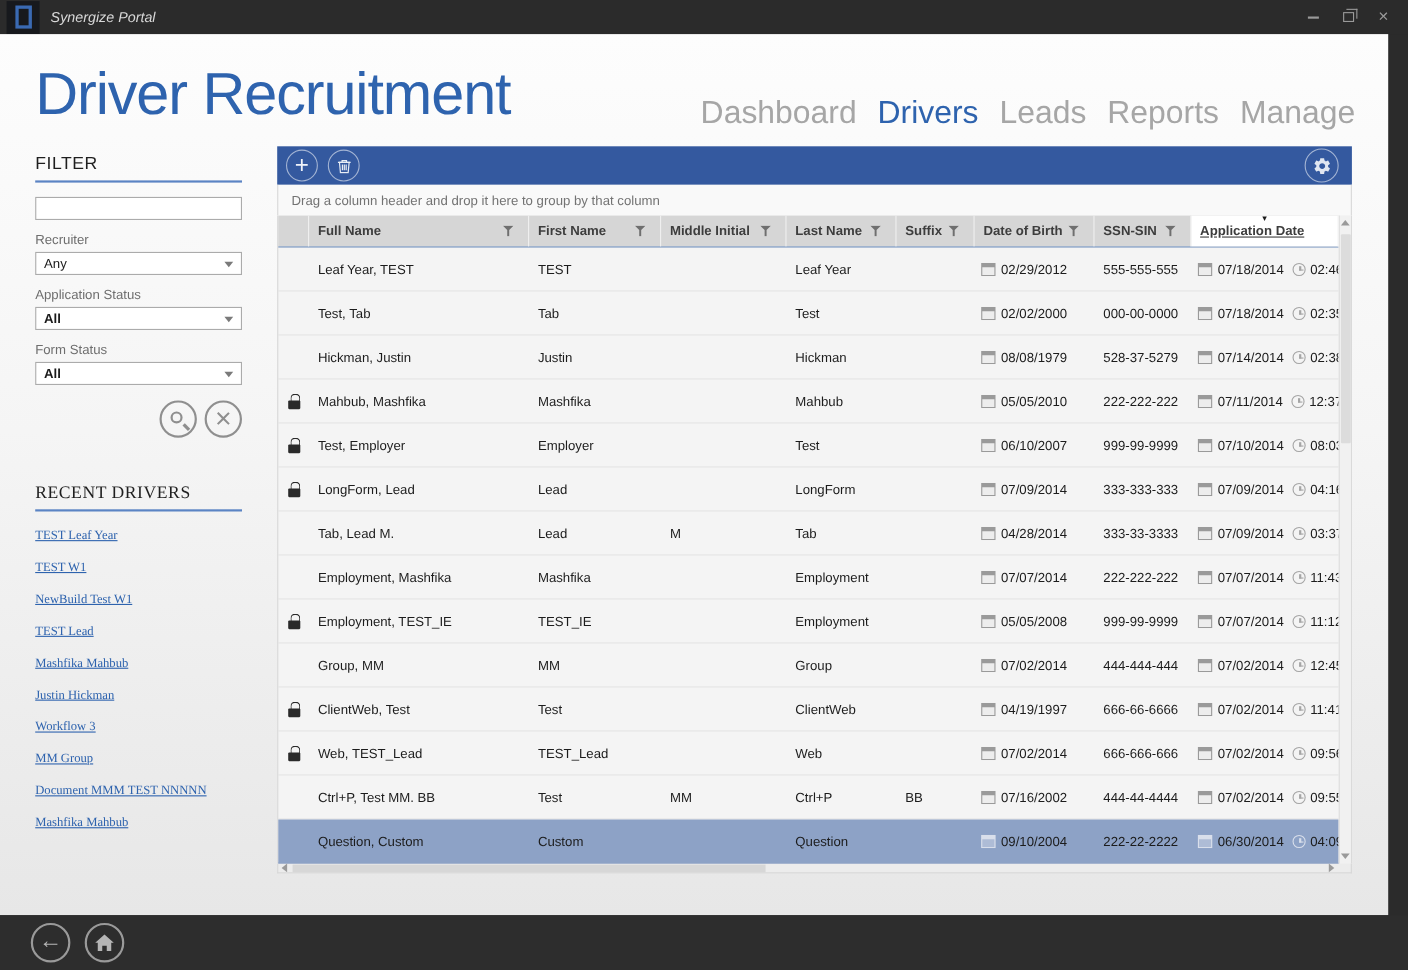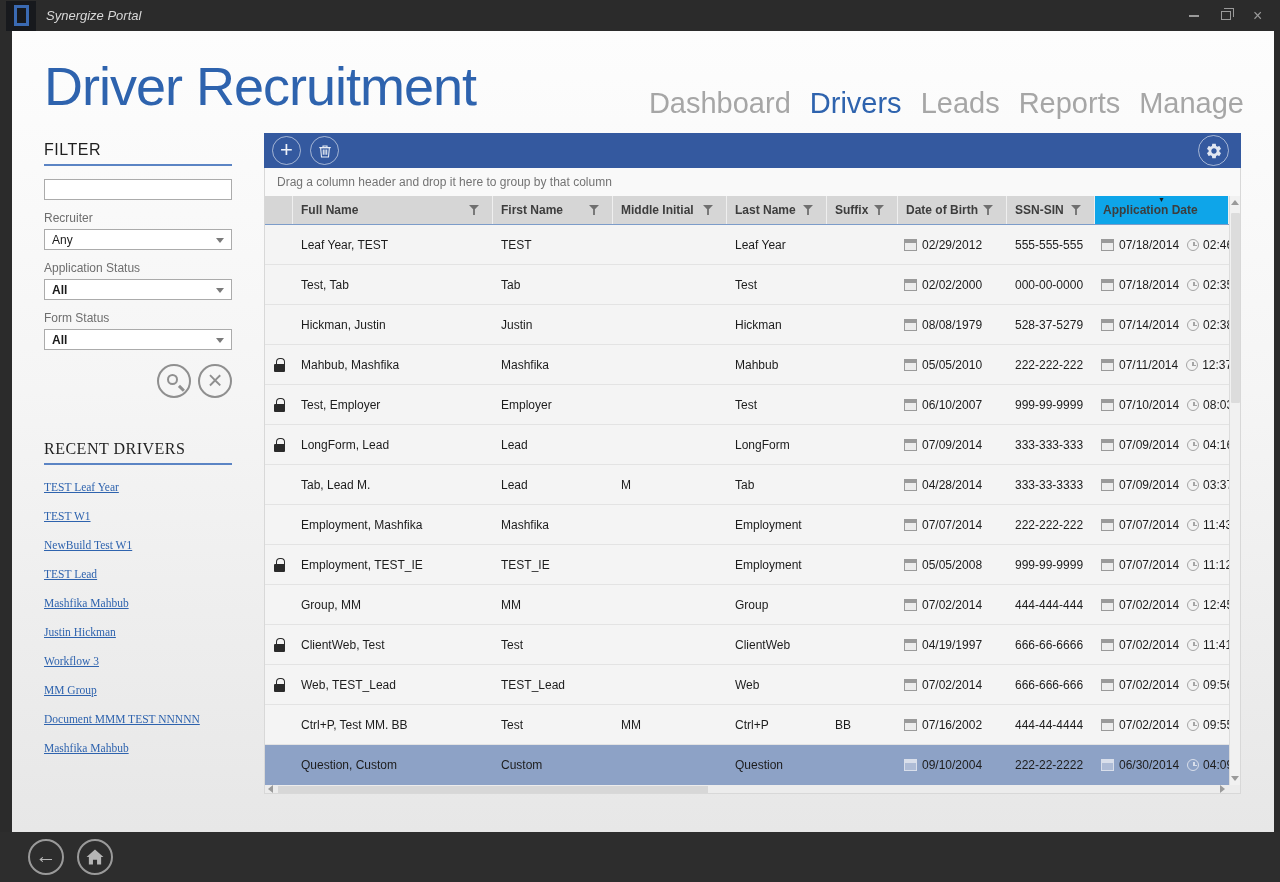--- a/index.html
+++ b/index.html
@@ -11,21 +11,21 @@
   .app-icon { width:30px; height:30px; margin-left:6px; background:#17191d; display:flex; align-items:center; justify-content:center; }
   .app-icon .inner { width:15px; height:21px; border:3px solid #3a6ab3; }
   .win-title { color:#d8d8d8; font-size:13px; margin-left:10px; }
   .win-controls { margin-left:auto; display:flex; align-items:center; gap:22px; padding-right:18px; }
   .win-min { width:10px; height:2px; background:#9a9a9a; display:inline-block; }
   .win-restore { width:10px; height:9px; border:1px solid #9a9a9a; position:relative; display:inline-block; }
   .win-restore::before { content:""; position:absolute; left:2px; top:-4px; width:9px; height:8px; border:1px solid #9a9a9a; border-left:none; border-bottom:none; }
   .win-close { color:#9a9a9a; font-size:16px; line-height:16px; }
 
   
-  .page { position:absolute; left:12px; top:31px; width:1262px; height:801px;
+  .page { position:absolute; left:0; top:31px; width:1262px; height:801px;
           background:linear-gradient(180deg,#fdfdfd 0%,#f5f5f5 45%,#e7e7e7 100%); }
   .page-title { position:absolute; left:32px; top:24px; font-size:54px; font-weight:200; color:#2e63ae; letter-spacing:-1px; }
   .main-nav { position:absolute; top:56px; right:30px; display:flex; gap:19px; }
   .main-nav .nav-item { font-size:29px; font-weight:300; color:#a6a6a6; cursor:pointer; }
   .main-nav .nav-item.active { color:#2e63ae; }
 
   
   .sidebar { position:absolute; left:32px; top:110px; width:188px; }
   .side-heading { font-size:16px; color:#1f1f1f; letter-spacing:0.5px; padding-bottom:5px; border-bottom:2px solid #5b84c4; }
   .filter-input { width:188px; height:21px; margin-top:13px; border:1px solid #ababab; background:#fff; font-size:12px; padding:0 5px; outline:none; }
@@ -47,21 +47,21 @@
   .grid-panel { position:absolute; left:252px; top:102px; width:977px; height:666px; }
   .toolbar { height:35px; background:#34599f; display:flex; align-items:center; padding:0 8px; }
   .tb-btn { width:29px; height:29px; border:1.5px solid rgba(255,255,255,0.55); border-radius:50%; display:flex; align-items:center; justify-content:center; margin-right:9px; cursor:pointer; background:transparent; }
   .tb-plus { color:#eef2f9; font-size:22px; font-weight:300; line-height:20px; margin-top:-2px; }
   .tb-gear { margin-left:auto; margin-right:4px; width:31px; height:31px; }
   .group-bar { height:28px; background:#f9f9f9; border-left:1px solid #d8d8d8; border-right:1px solid #d8d8d8; display:flex; align-items:center; padding-left:12px; font-size:12px; color:#737373; }
   .grid-body { display:flex; border-left:1px solid #d8d8d8; border-right:1px solid #d8d8d8; background:#f4f4f4; }
   .grid-main { width:964px; }
   .header-row { height:29px; background:#d6d6d6; border-bottom:1px solid #7c9cc9; display:flex;justify-content:flex-end; }
   .hcell { display:flex; align-items:center; padding-left:8px; font-size:12px; font-weight:bold; color:#3d3d3d; border-right:1px solid #efefef; position:relative; cursor:pointer; }
-  .hcell.sorted { background:#0ea5e9; }
+  .hcell.sorted { background:#ffffff;text-decoration:underline; }
   .sort-arrow { position:absolute; top:0px; left:50%; transform:translateX(-50%); font-size:7px; color:#1a1a1a; line-height:8px; }
   .funnel { width:10px; height:10px; background:#6f6f6f; clip-path:polygon(0 0,100% 0,59% 42%,59% 100%,41% 100%,41% 42%); margin-left:auto; margin-right:13px; cursor:pointer; }
   .c-lock{width:28px;} .c-full{width:200px;} .c-first{width:120px;} .c-mid{width:114px;} .c-last{width:100px;}
   .c-suffix{width:71px;} .c-dob{width:109px;} .c-ssn{width:88px;} .c-app{width:134px;}
   .row { height:40px; display:flex; border-bottom:1px solid #e3e3e3; cursor:pointer; }
   .row.selected { background:#8da2c6; border-bottom-color:#8da2c6; }
   .cell { display:flex; align-items:center; padding-left:8px; font-size:12px; color:#1c1c1c; overflow:hidden; white-space:nowrap; }
   .cell.c-lock { justify-content:center; padding-left:0; }
   .cell.c-dob, .cell.c-app { padding-left:6px; }
   .lock { width:11px; height:14px; position:relative; display:inline-block; }

